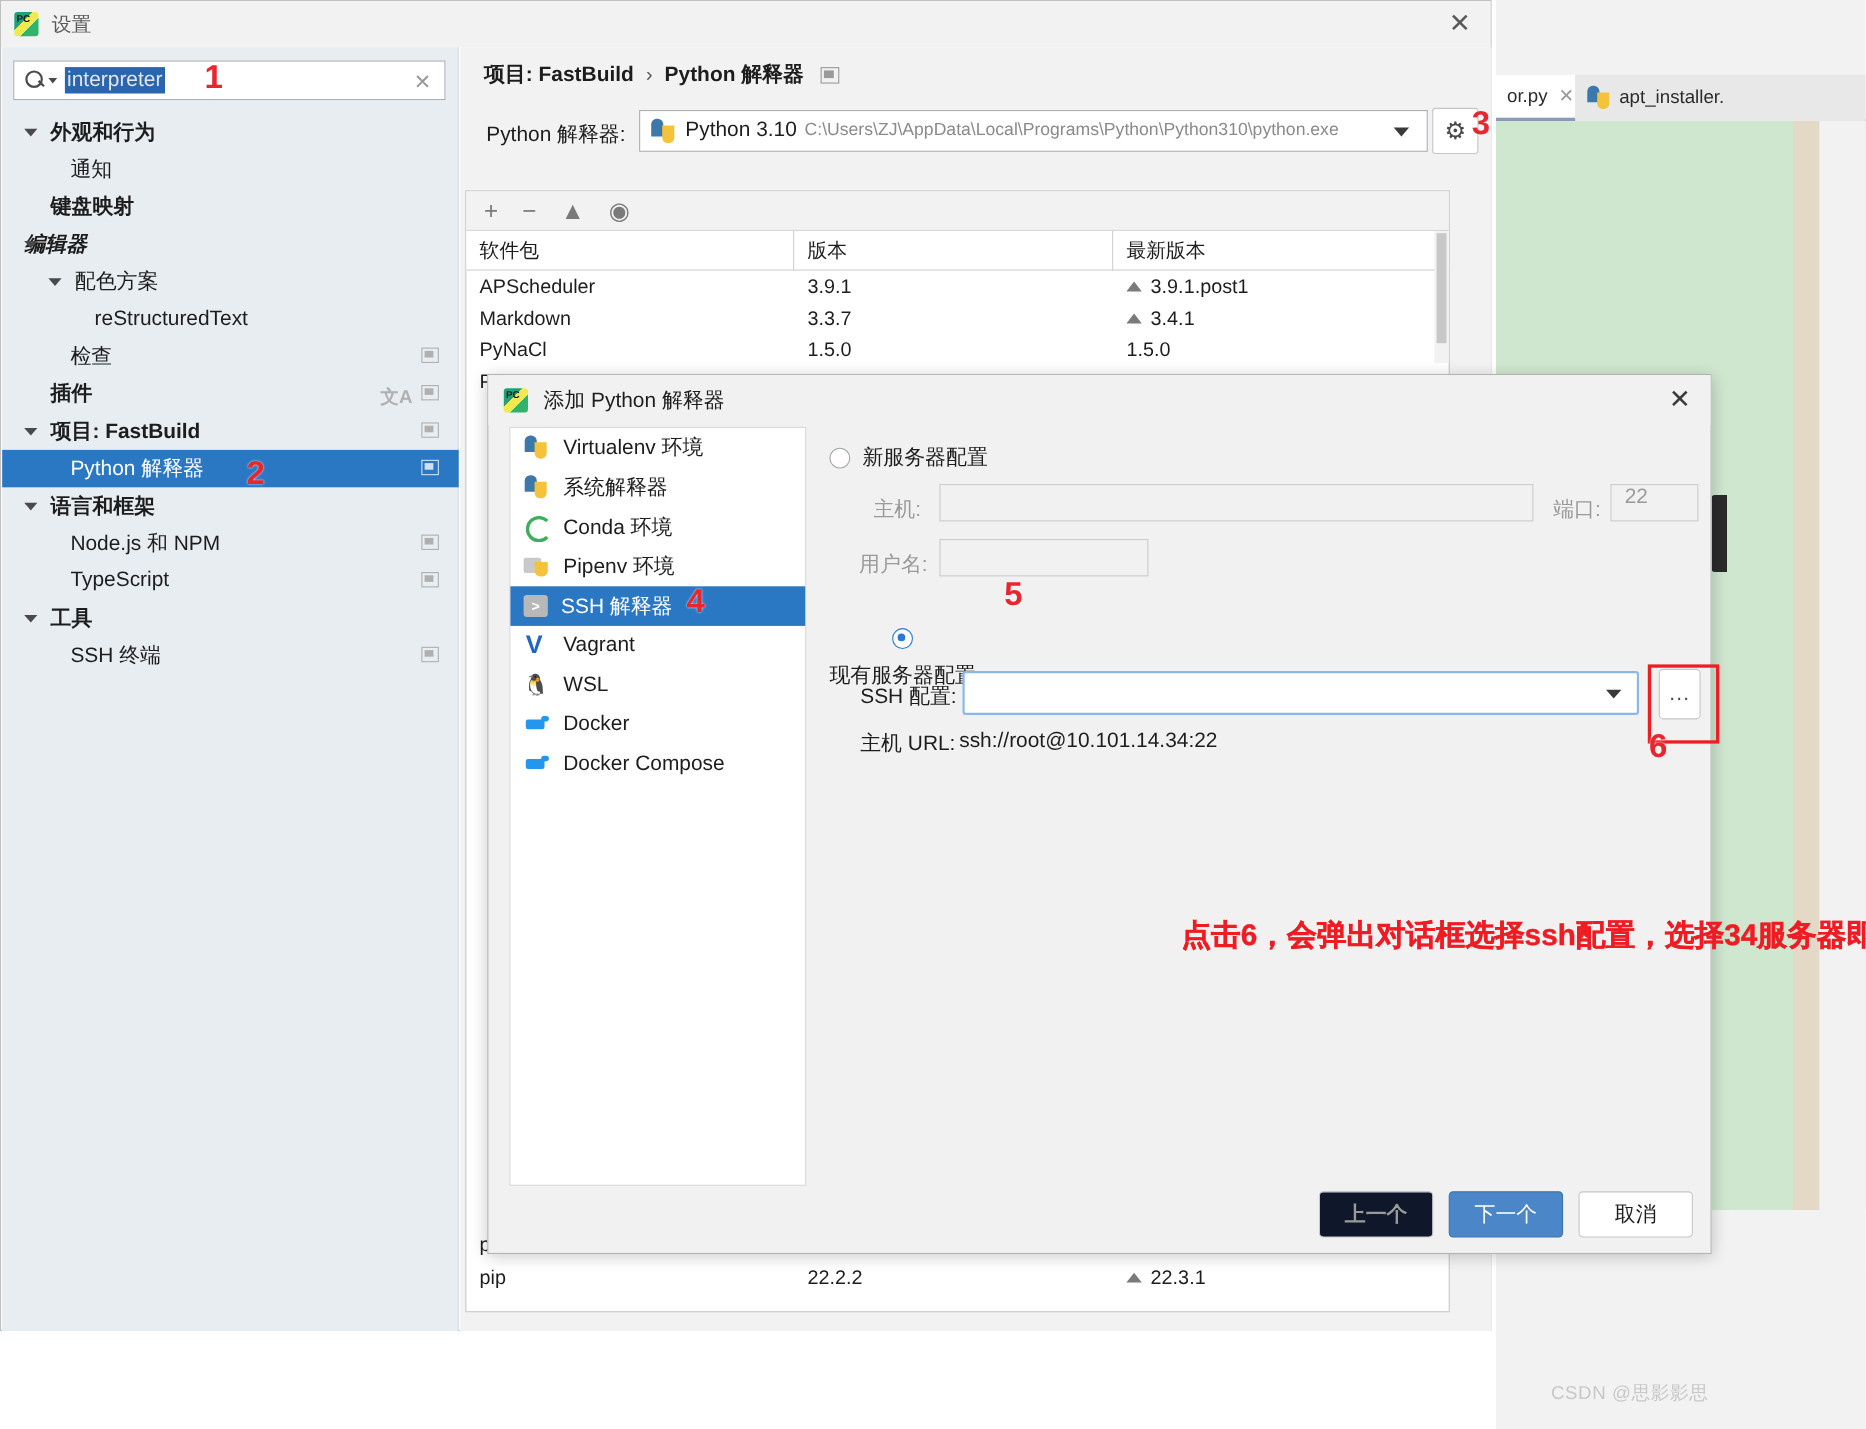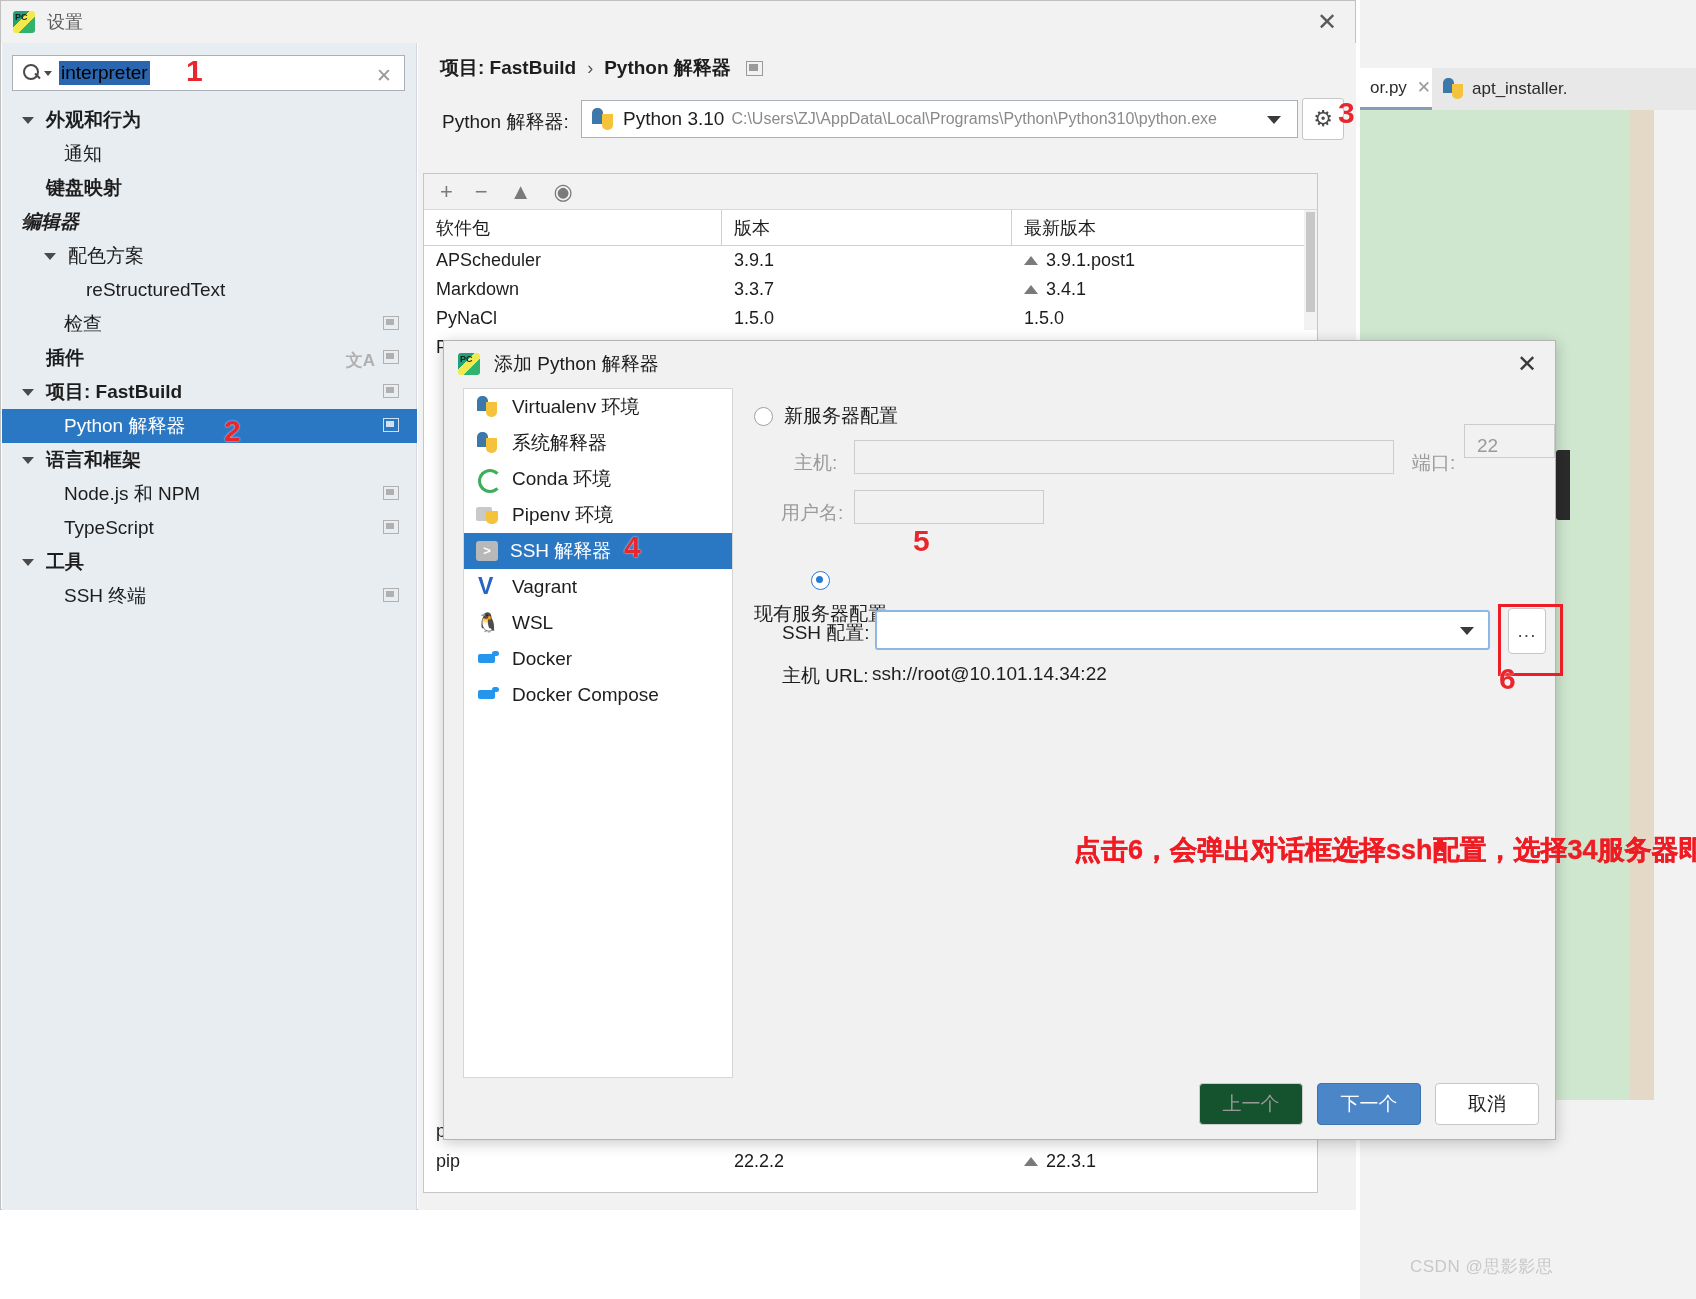--- a/index.html
+++ b/index.html
@@ -118,21 +118,21 @@
     content: ""; position: absolute; left: 12px; top: 12px;
     width: 7px; height: 2px; background: #4a4a4a; transform: rotate(45deg);
   }
   .search-caret {
     width: 0; height: 0; margin-left: 2px; flex: none;
     border-left: 4px solid transparent; border-right: 4px solid transparent;
     border-top: 5px solid #4a4a4a;
   }
   .search-val {
     margin-left: 7px; font-size: 19px;
-    background: #2a65b0; color: #000000; padding: 1px 2px;
+    background: #2a65b0; color: #e5e5e5; padding: 1px 2px;
   }
   .search-clear {
     position: absolute; right: 12px; top: 8px;
     font-size: 19px; color: #9a9a9a;
   }
 
   .tree { position: absolute; left: 0; top: 60px; width: 415px; }
   .tn {
     position: relative; height: 34px; display: flex; align-items: center;
     font-size: 19px; color: #1d1d1d; white-space: nowrap;
@@ -344,21 +344,21 @@
   }
   .modal-footer {
     position: absolute; right: 16px; bottom: 14px;
     display: flex; gap: 14px; align-items: center;
   }
   .btn {
     height: 42px; min-width: 104px; padding: 0 20px;
     font-size: 19px; border-radius: 4px;
     display: flex; align-items: center; justify-content: center;
   }
-  .btn.ghost { background: #14532d; border: 1px solid #cccccc; color: #9a9a9a; }
+  .btn.ghost { background: #0f172a; border: 1px solid #cccccc; color: #9a9a9a; font-weight: bold; }
   .btn.primary { background: #4a86c8; border: 1px solid #3d74b0; color: #ffffff; }
   .btn.plain { background: #ffffff; border: 1px solid #c6c6c6; color: #1d1d1d; }
 
   
   .marker {
     position: absolute;
     font-size: 30px; font-weight: bold; color: #e8262d;
     font-family: "Liberation Sans", sans-serif;
     text-shadow: 0 0 2px rgba(255,255,255,0.9);
   }
@@ -607,21 +607,21 @@
     <div class="modal-right">
 
       <div class="radio-row" style="position:absolute; left:10px; top:15px;">
         <span class="radio"></span>
         <span>新服务器配置</span>
       </div>
 
       <div class="fld-label" style="position:absolute; left:50px; top:62px;">主机:</div>
       <div class="fld-box" style="position:absolute; left:110px; top:52px; width:540px;"></div>
       <div class="fld-label" style="position:absolute; left:668px; top:62px;">端口:</div>
-      <div class="fld-box" style="position:absolute; left:720px; top:36px; width:91px; display:flex; align-items:flex-end; padding-left:12px; font-size:19px; color:#9a9a9a;">
+      <div class="fld-box" style="position:absolute; left:720px; top:52px; width:80px; display:flex; align-items:flex-start; padding-left:12px; font-size:19px; color:#9a9a9a;">
         <span>22</span>
       </div>
 
       <div class="fld-label" style="position:absolute; left:37px; top:112px;">用户名:</div>
       <div class="fld-box" style="position:absolute; left:110px; top:102px; width:190px;"></div>
 
       <div class="radio-row" style="position:absolute; left:10px; top:183px;flex-direction:column;">
         <span class="radio on"></span>
         <span>现有服务器配置</span>
       </div>

